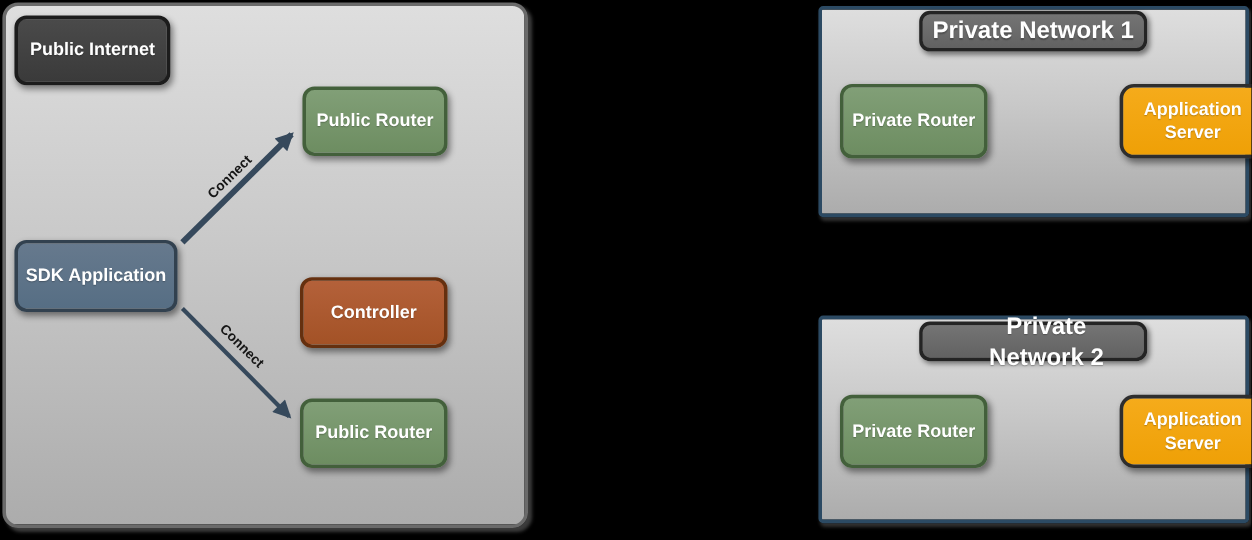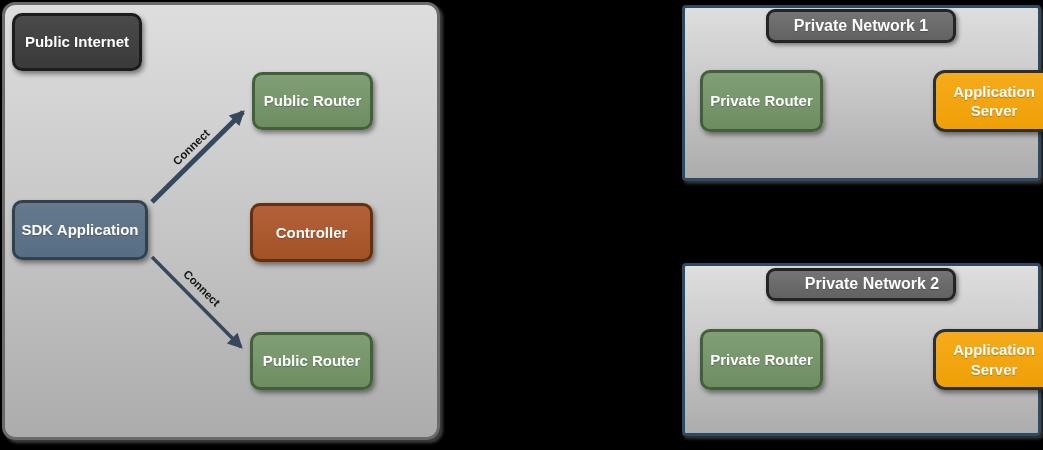--- a/index.html
+++ b/index.html
@@ -77,32 +77,33 @@
     background: linear-gradient(180deg, #819f77, #6d8d61);
     border: 3px solid #43603b;
   }
   .node.slate {
     background: linear-gradient(180deg, #66798d, #566e84);
     border: 3px solid #32414f;
   }
   .node.rust {
     background: linear-gradient(180deg, #b4613a, #a35226);
     border: 3px solid #65300f;
+    margin-top: 28px;
   }
   .node.amber {
     background: linear-gradient(180deg, #f5ab1b, #efa006);
     border: 3px solid #2e2e2e;
     border-radius: 12px;
     margin-left: 40px;
   }
   .node.title-pill {
     background: linear-gradient(180deg, #747474, #626262);
     border: 3px solid #242424;
     border-radius: 9px;
-    font-size: 16px;
+    font-size: 20px;
     box-shadow: 2px 2px 4px rgba(0,0,0,0.45);
   }
 
   
   .n-public-internet   { left: 12px;  top: 13px;  width: 130px; height: 58px; }
   .n-router-top        { left: 252px; top: 72px;  width: 121px; height: 58px; }
   .n-sdk               { left: 12px;  top: 200px; width: 136px; height: 60px; }
   .n-controller        { left: 250px; top: 203px; width: 123px; height: 59px; }
   .n-router-bottom     { left: 250px; top: 332px; width: 123px; height: 58px; }
 

